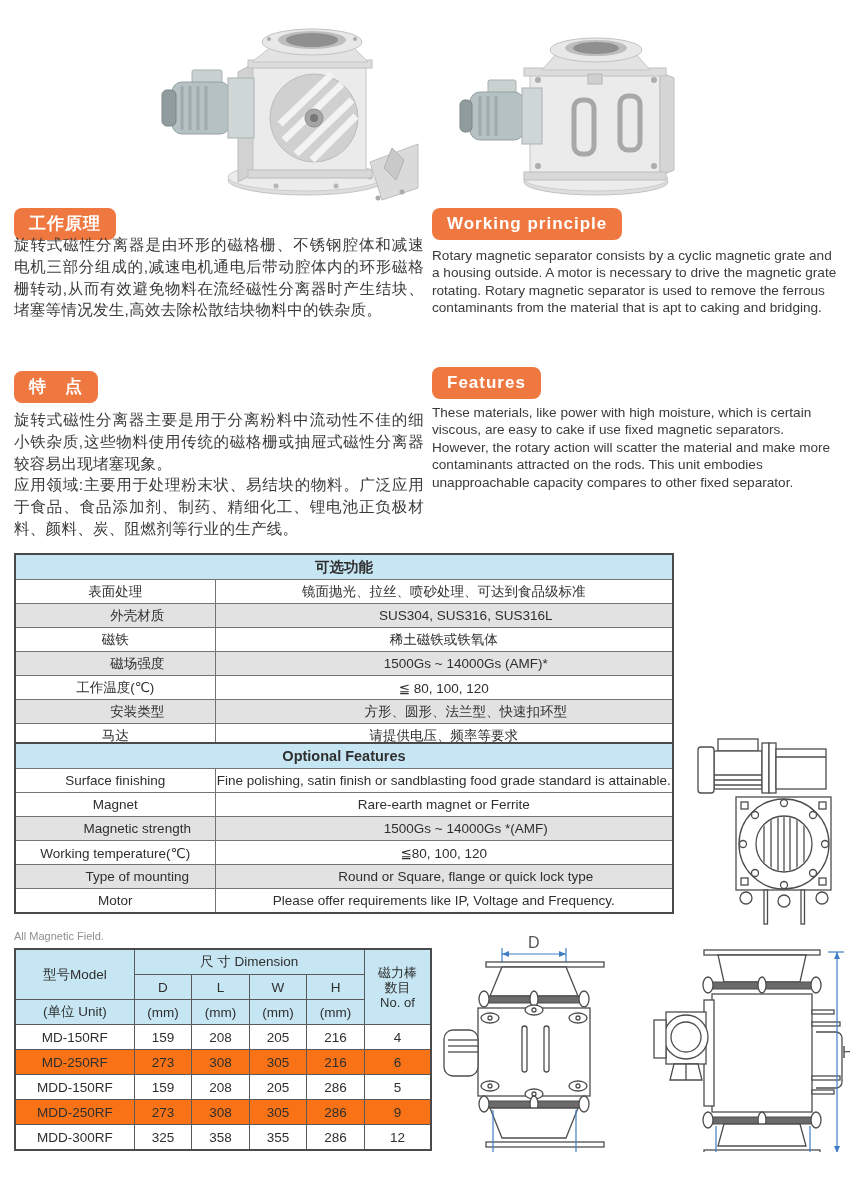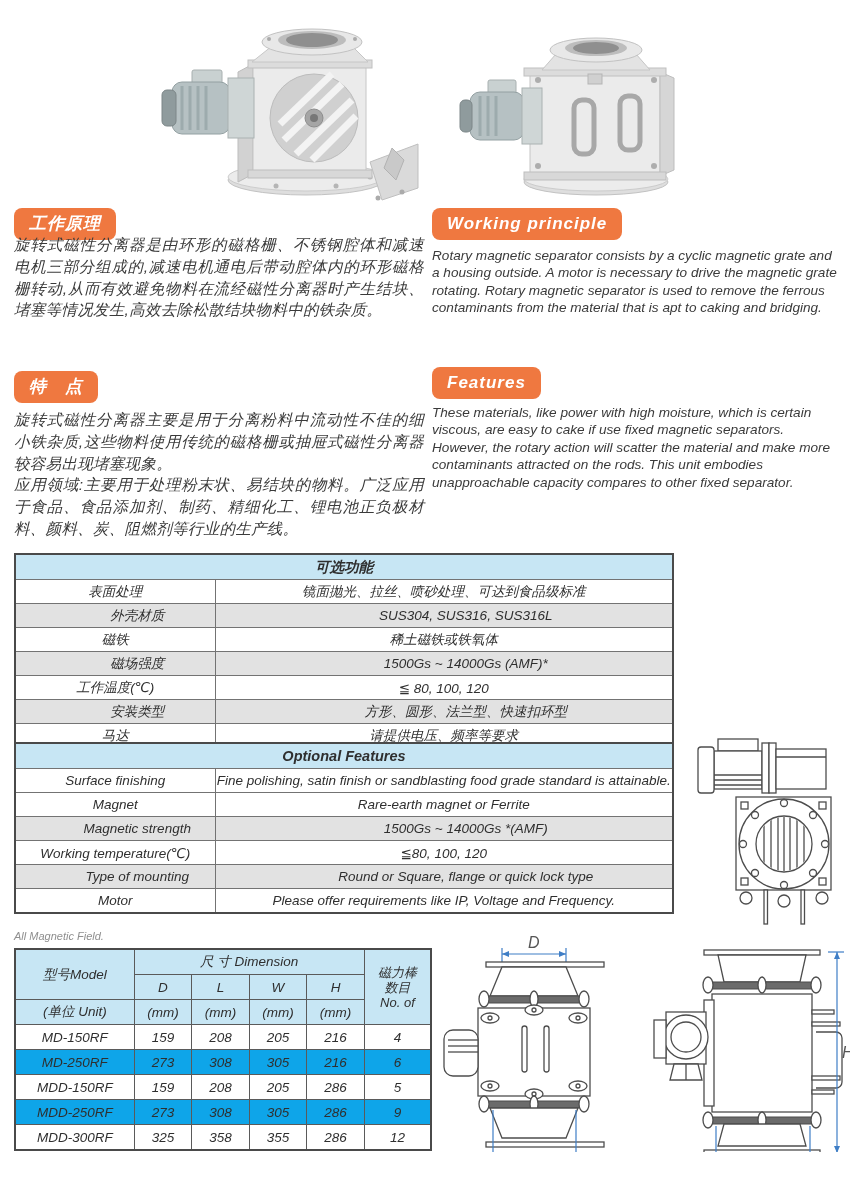--- a/index.html
+++ b/index.html
@@ -1,17 +1,17 @@
 <!DOCTYPE html>
 <html><head>
 <meta charset="utf-8">
 <style>
   html,body{margin:0;padding:0;background:#ffffff;}
   #page{position:relative;width:850px;height:1152px;background:#ffffff;overflow:hidden;
-        font-family:"Liberation Sans","DejaVu Sans",sans-serif;color:#333;font-style:italic;}
+        font-family:"Liberation Sans","DejaVu Sans",sans-serif;color:#333;}
   .abs{position:absolute;}
 
   
   .badge{display:inline-block;background:#ef7840;color:#ffffff;font-weight:bold;
          font-size:17px;line-height:32px;padding:0 15px;border-radius:8px;
          letter-spacing:1px;white-space:nowrap;}
 
   
   .cn-text{font-size:15.5px;line-height:21.8px;color:#3a3a3a;font-weight:500;
            text-align:justify;letter-spacing:0.3px;}
@@ -28,21 +28,21 @@
   table.feat tr.r-odd td{background:#e2e2e2;padding-left:44px;}
   table.feat{border:2px solid #4a4a4a;}
   .feat col.c1{width:200px;}
 
   
   table.model{border-collapse:collapse;width:418px;table-layout:fixed;border:2px solid #4a4a4a;padding-left:7px;}
   table.model th,table.model td{border:1px solid #5a5a5a;text-align:center;
       font-size:13.5px;color:#2f2f2f;padding:0;height:24px;white-space:nowrap;}
   table.model th{background:#c7e6f4;font-weight:normal;}
   table.model td{background:#ffffff;}
-  table.model tr.m-odd td{background:#0ea5e9;}
+  table.model tr.m-odd td{background:#f97316;}
   table.model .rods{line-height:15px;font-size:13px;}
 
   .footnote{font-size:11px;color:#8f8f8f;}
 
   svg{display:block;}
   .ln{stroke:#4d4d4d;stroke-width:1.3;fill:none;}
   .lnf{stroke:#4d4d4d;stroke-width:1.3;fill:#ffffff;}
   .dark{fill:#6b6b6b;stroke:#4d4d4d;stroke-width:1;}
   .dim{stroke:#3f7ec6;stroke-width:1.2;fill:none;}
   .dimtxt{fill:#555;font-size:16px;font-family:"Liberation Sans",sans-serif;}

